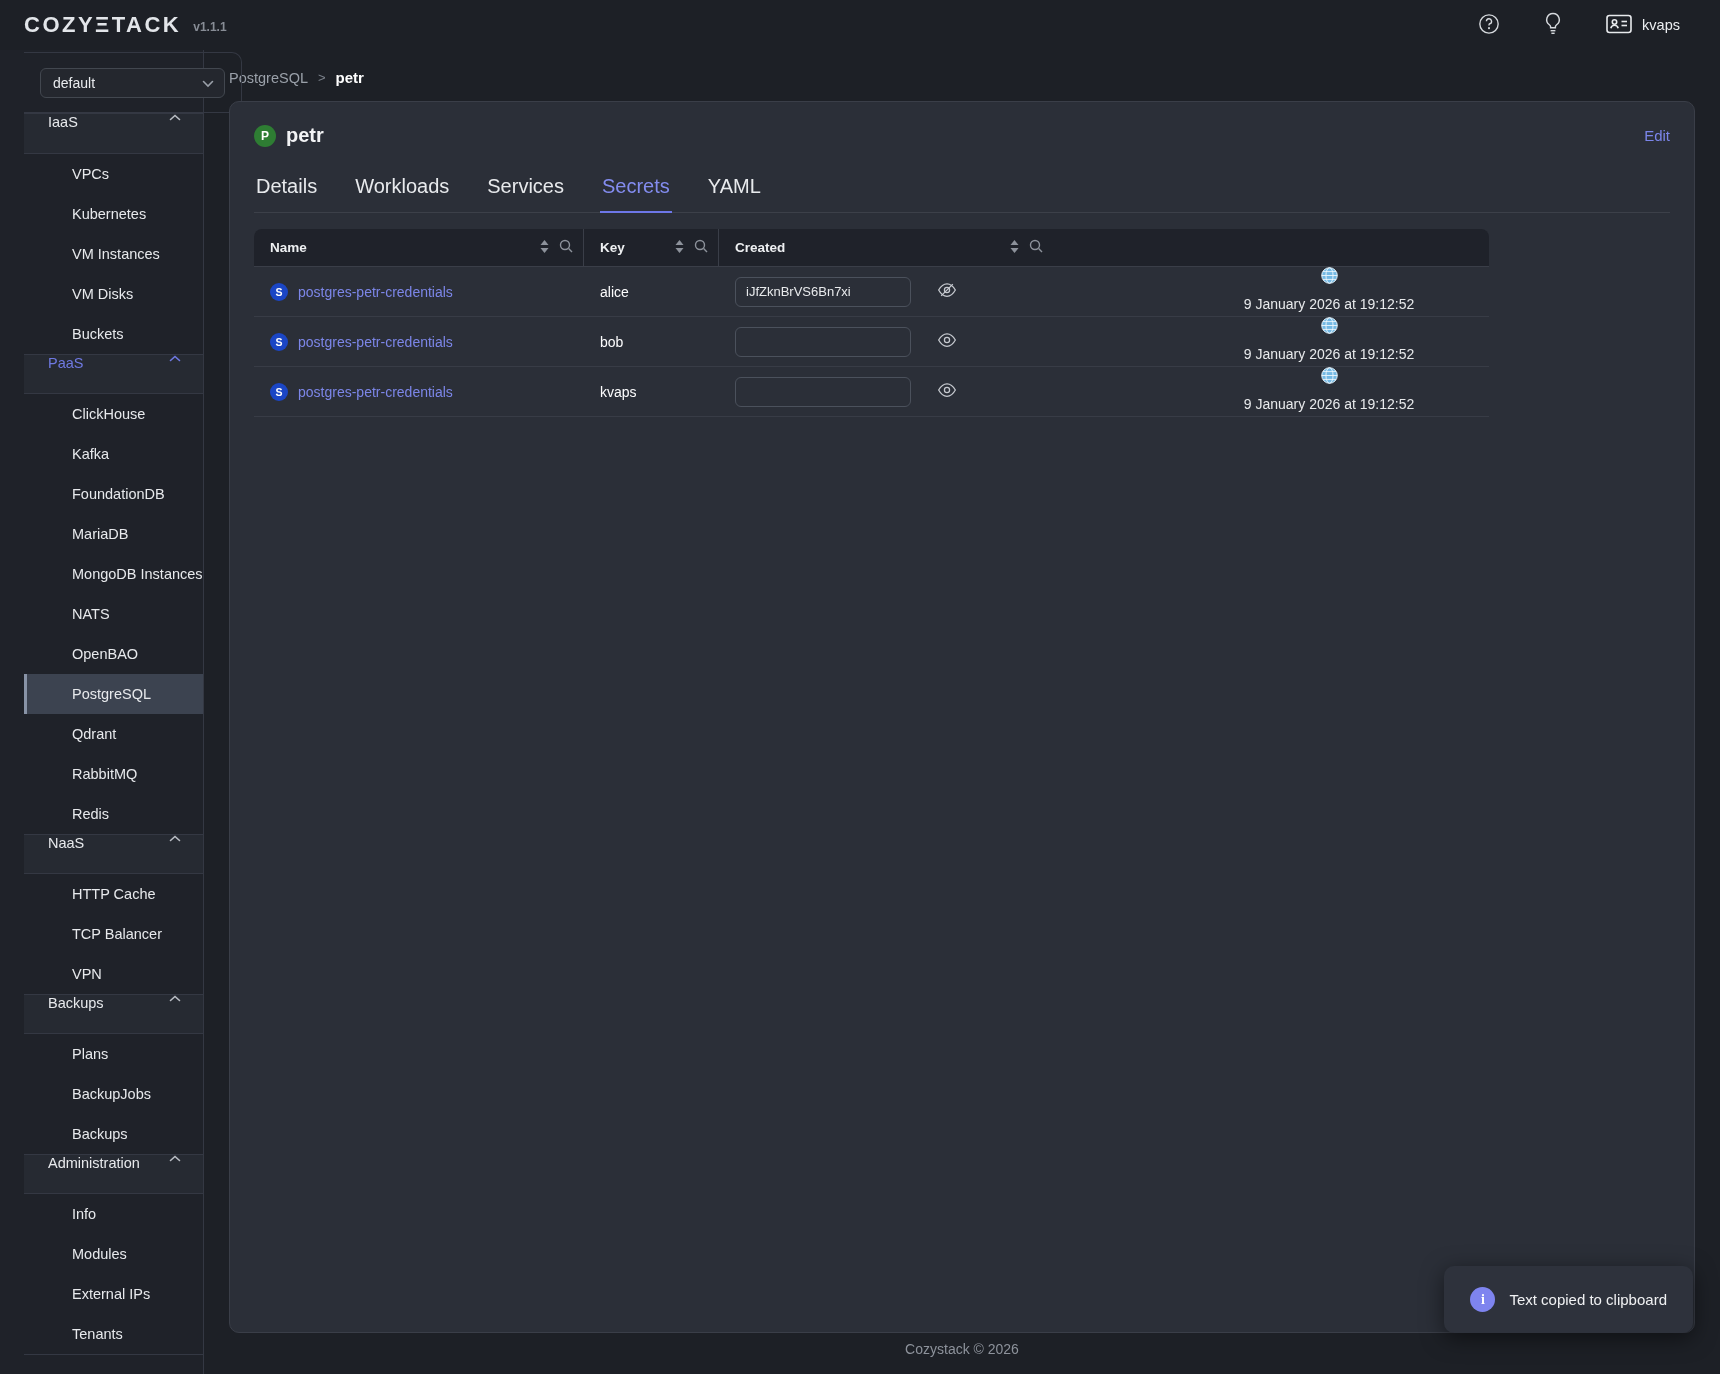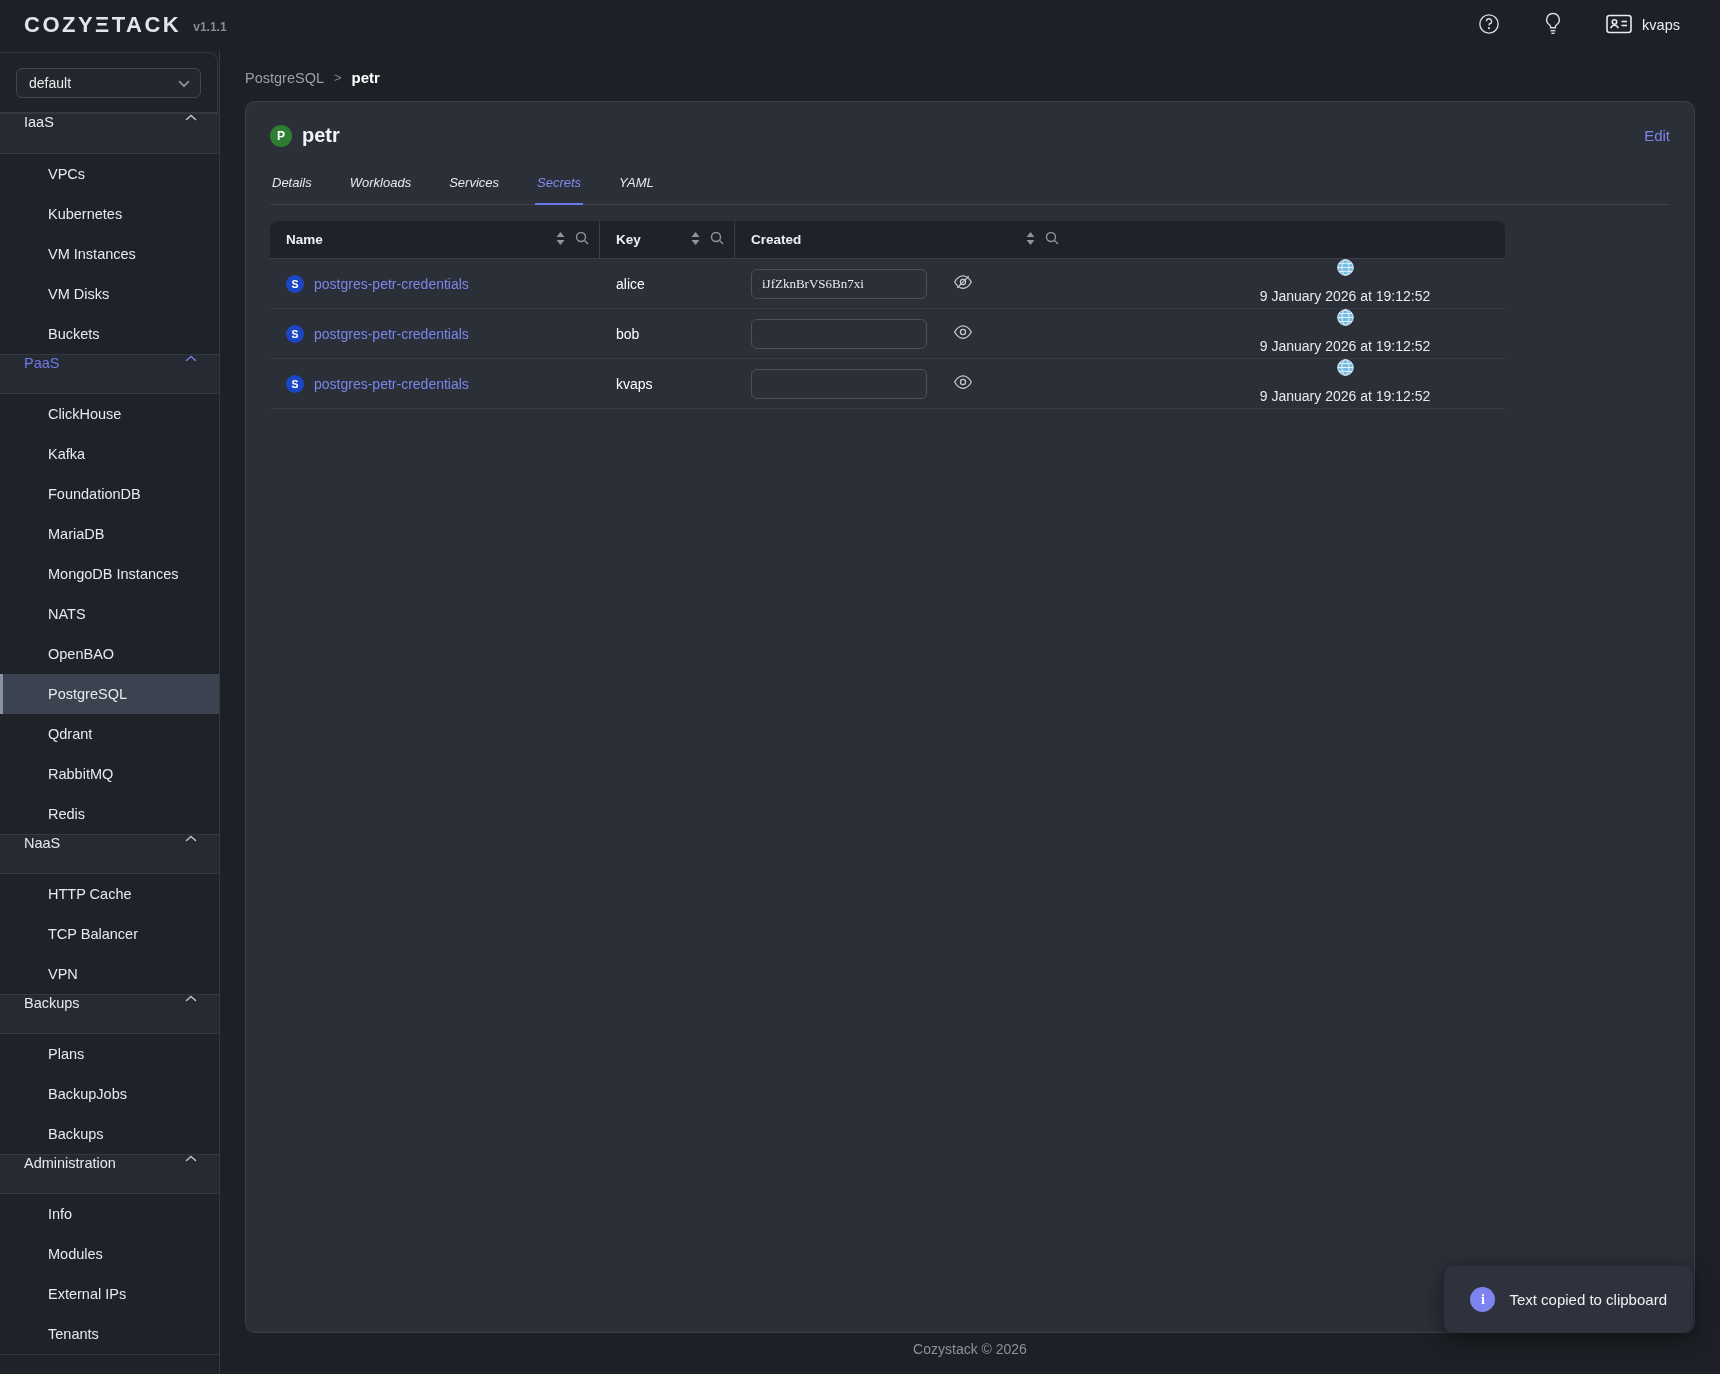--- a/index.html
+++ b/index.html
@@ -19,21 +19,21 @@
   .logo { font-size: 22px; letter-spacing: 2.5px; color: #e2e5e9; font-weight: 700; }
   .version { font-size: 12px; font-weight: 700; color: #878c95; margin-left: 12px; margin-top: 4px; }
   .topbar-right { margin-left: auto; display: flex; align-items: center; gap: 44px; }
   .icon-btn { background: none; border: none; cursor: pointer; display: flex; align-items: center; }
   .user-chip { display: flex; align-items: center; gap: 10px; color: #eceef1; font-size: 14.5px; cursor: pointer; }
 
   
   .layout { display: flex; height: 1324px; }
 
   
-  .sidebar { width: 220px; flex: none; background: #1f2229; border-right: 1px solid #343843; position: relative; }
+  .sidebar { width: 204px; flex: none; background: #1f2229; border-right: 1px solid #343843; position: relative; padding-left: 24px; }
   .sidebar-top {
     width: 218px; height: 61px; margin-top: 2px;
     border: 1px solid #343843; border-left: none;
     border-radius: 0 10px 0 0;
     padding: 15px 16px 0 16px;
   }
   .tenant-select {
     height: 30px; border: 1px solid #42474f; border-radius: 6px;
     background: #24272e; display: flex; align-items: center;
     padding: 0 10px 0 12px; font-size: 14px; color: #e9ebee; cursor: pointer;
@@ -74,22 +74,22 @@
   .avatar {
     width: 22px; height: 22px; border-radius: 50%; background: #2e7d33;
     color: #fff; font-size: 12px; font-weight: 700;
     display: flex; align-items: center; justify-content: center; flex: none;
   }
   .page-title { margin-left: 10px; font-size: 20px; font-weight: 700; color: #f2f3f5; }
   .edit-link { margin-left: auto; color: #7b85ea; font-size: 15px; cursor: pointer; background: none; border: none; font-family: inherit; }
 
   .tabs { margin-top: 28px; display: flex; gap: 34px; border-bottom: 1px solid #3c4049; }
   .tab {
-    padding: 0 2px 13px 2px; margin-bottom: -1px; font-size: 13px; color: #e8eaed;
-    border-bottom: 2px solid transparent; cursor: pointer; font-style: italic;
+    padding: 0 2px 13px 2px; margin-bottom: -1px; font-size: 20px; color: #e8eaed;
+    border-bottom: 2px solid transparent; cursor: pointer;
   }
   .tab.active { color: #838cef; border-bottom-color: #6d77e8; }
 
   
   .table { margin-top: 16px; width: 1235px; }
   .thead {
     display: flex; height: 38px; background: #1f222a;
     border-radius: 8px 8px 0 0; border-bottom: 1px solid #3a3e48;
   }
   .th { display: flex; align-items: center; padding: 0 10px 0 16px; }
@@ -100,21 +100,21 @@
   .tr { display: flex; align-items: center; height: 50px; border-bottom: 1px solid #383c46; }
   .td { display: flex; align-items: center; height: 100%; }
   .td-name { padding-left: 16px; gap: 10px; }
   .s-badge {
     width: 18px; height: 18px; border-radius: 50%; background: #1b46c5; flex: none;
     color: #fff; font-size: 10.5px; font-weight: 700;
     display: flex; align-items: center; justify-content: center;
   }
   .secret-link { color: #7c86e8; font-size: 14px; text-decoration: none; cursor: pointer; }
   .td-key { padding-left: 16px; font-size: 14px; color: #fdfdfe; }
-  .td-value { padding-left: 16px; gap: 26px; font-family: Liberation Serif, serif; }
+  .td-value { padding-left: 16px; gap: 26px; }
   .value-input {
     width: 176px; height: 30px; background: transparent;
     border: 1px solid #4b515c; border-radius: 6px; outline: none;
     color: #e8eaec; font-size: 13px; padding: 0 10px; font-family: inherit;
   }
   .eye-btn { background: none; border: none; cursor: pointer; display: flex; align-items: center; }
   .td-created { padding-left: 14px; gap: 9px; font-size: 14px; color: #e8eaec; flex-direction: column; }
 
   
   .footer { margin-top: 8px; text-align: center; font-size: 14px; color: #8d929b; }

